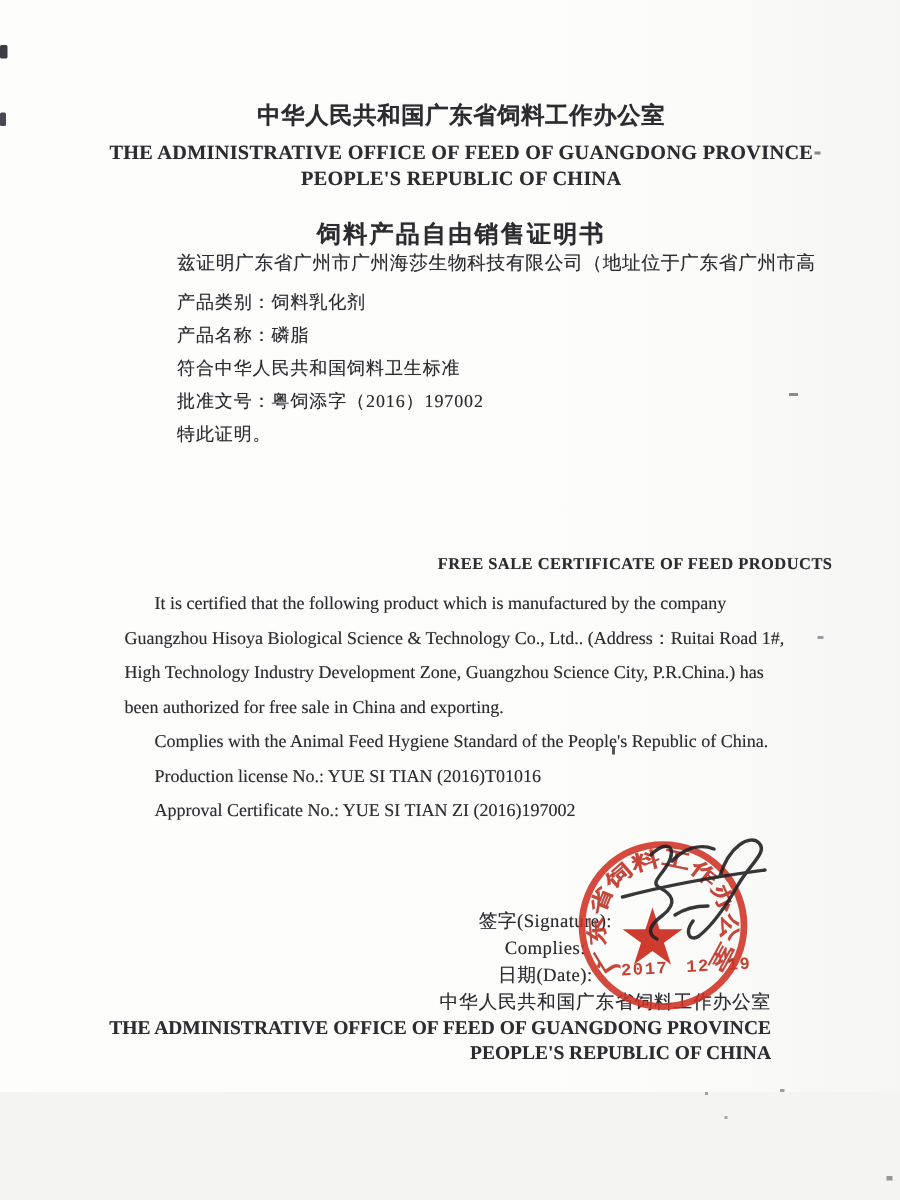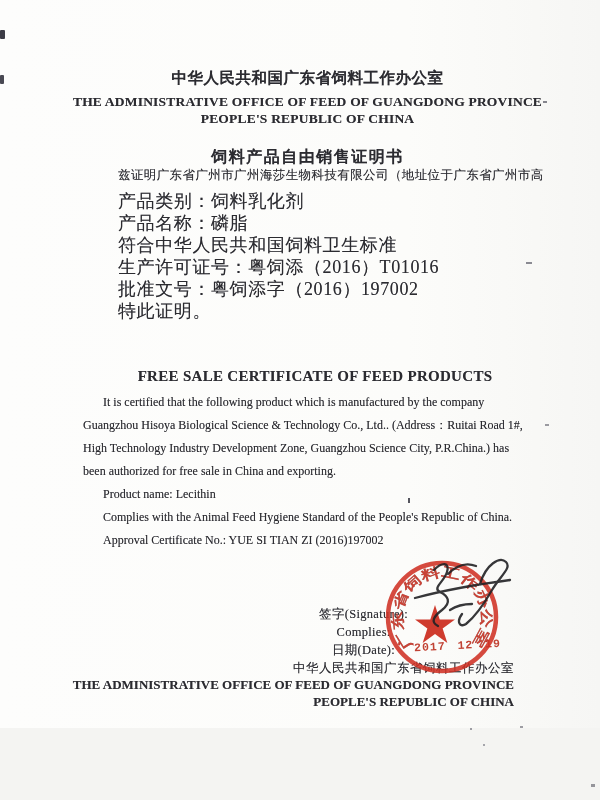--- a/index.html
+++ b/index.html
@@ -19,26 +19,26 @@
   .header { position:absolute; top:66px; left:60px; right:45px; text-align:center; }
   .zh-title { font-size:15.5px; font-weight:bold; letter-spacing:.5px; line-height:24px; }
   .en-title { font-size:13.5px; font-weight:bold; line-height:17px; letter-spacing:.2px; }
   .en-title.first { margin-top:3px; }
   .doc-title { font-size:16px; font-weight:bold; letter-spacing:1.5px; margin-top:19px; line-height:22px; }
 
   
   .zh-body { position:absolute; top:168px; left:91px; right:45px; font-size:12.5px; }
   .intro-line { line-height:15px; letter-spacing:.4px; white-space:nowrap; }
   .intro-line.indent { text-indent:27px; }
-  .zh-items { margin-top:7px; font-size:18px; }
+  .zh-items { margin-top:7px; font-size:12px; }
   .zh-item { line-height:22px; text-indent:27px; letter-spacing:.6px; white-space:nowrap; }
 
   
   .en-body { position:absolute; top:366px; left:75px; right:45px; }
-  .en-sec-title { text-align:center; font-weight:bold; font-size:15px; line-height:20px; letter-spacing:.3px; }
+  .en-sec-title { text-align:right; font-weight:bold; font-size:11px; line-height:20px; letter-spacing:.3px; }
   .en-lines { margin-top:5px; margin-left:8px; font-size:12px; }
   .en-line { line-height:23px; white-space:nowrap; }
   .en-line.indent { text-indent:20px; }
 
   
   .sig-block { position:absolute; top:605px; right:192px; text-align:center; font-size:12.5px; }
   .sig-block > div { line-height:18px; letter-spacing:.3px; }
   .date-stamp {
     position:absolute; left:414px; top:639px; z-index:4;
     font-family:"Liberation Mono","DejaVu Sans Mono",monospace;
@@ -68,35 +68,34 @@
     <div class="en-title">PEOPLE'S REPUBLIC OF CHINA</div>
     <div class="doc-title">饲料产品自由销售证明书</div>
   </div>
 
   <div class="zh-body">
     <div class="intro-line indent">兹证明广东省广州市广州海莎生物科技有限公司（地址位于广东省广州市高</div>
     <div class="zh-items">
       <div class="zh-item">产品类别：饲料乳化剂</div>
       <div class="zh-item">产品名称：磷脂</div>
       <div class="zh-item">符合中华人民共和国饲料卫生标准</div>
-      <div class="zh-item">生产许可证号：粤饲添（2016）T01016</div>
       <div class="zh-item">批准文号：粤饲添字（2016）197002</div>
       <div class="zh-item">特此证明。</div>
     </div>
   </div>
 
   <div class="en-body">
     <div class="en-sec-title">FREE SALE CERTIFICATE OF FEED PRODUCTS</div>
     <div class="en-lines">
       <div class="en-line indent">It is certified that the following product which is manufactured by the company</div>
       <div class="en-line">Guangzhou Hisoya Biological Science &amp; Technology Co., Ltd.. (Address：Ruitai Road 1#,</div>
       <div class="en-line">High Technology Industry Development Zone, Guangzhou Science City, P.R.China.) has</div>
       <div class="en-line">been authorized for free sale in China and exporting.</div>
-      <div class="en-line indent">Product name: Lecithin</div>
       <div class="en-line indent">Complies with the Animal Feed Hygiene Standard of the People's Republic of China.</div>
+      <div class="en-line indent">Production license No.: YUE SI TIAN (2016)T01016</div>
       <div class="en-line indent">Approval Certificate No.: YUE SI TIAN ZI (2016)197002</div>
     </div>
   </div>
 
   <div class="sig-block">
     <div>签字(Signature):</div>
     <div>Complies:</div>
     <div>日期(Date):</div>
   </div>
   <div class="date-stamp">2017 12 19</div>

